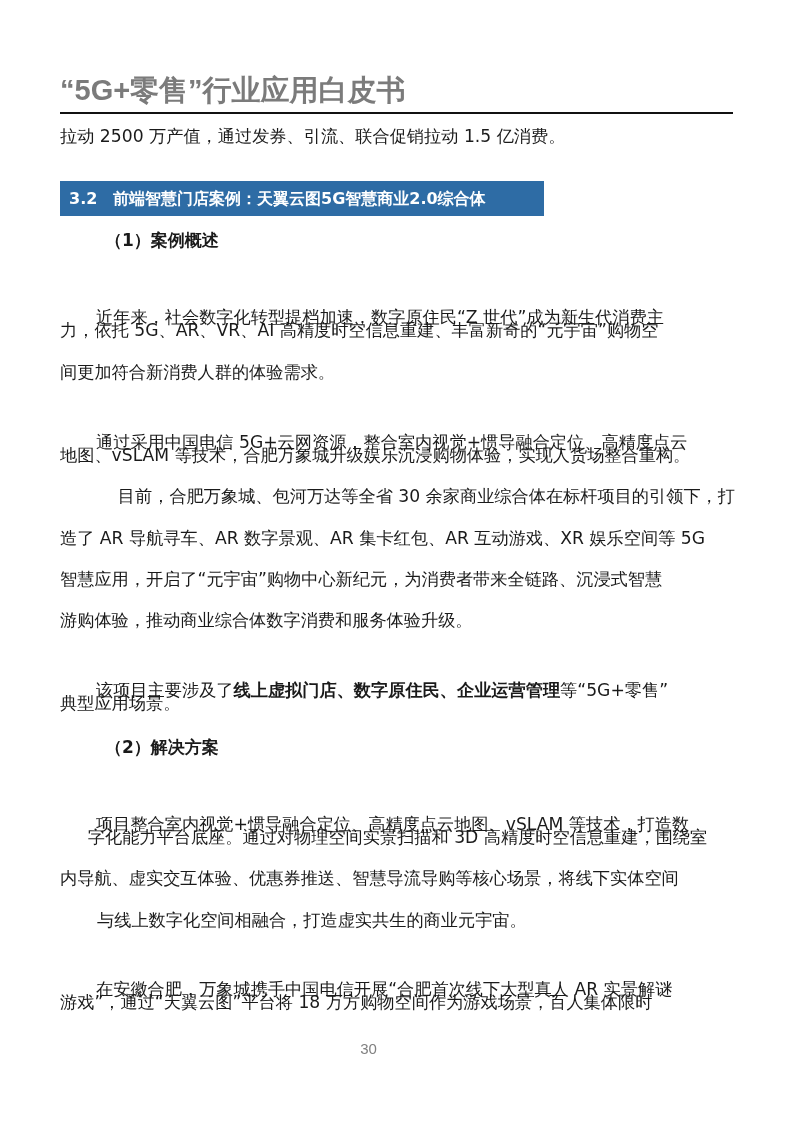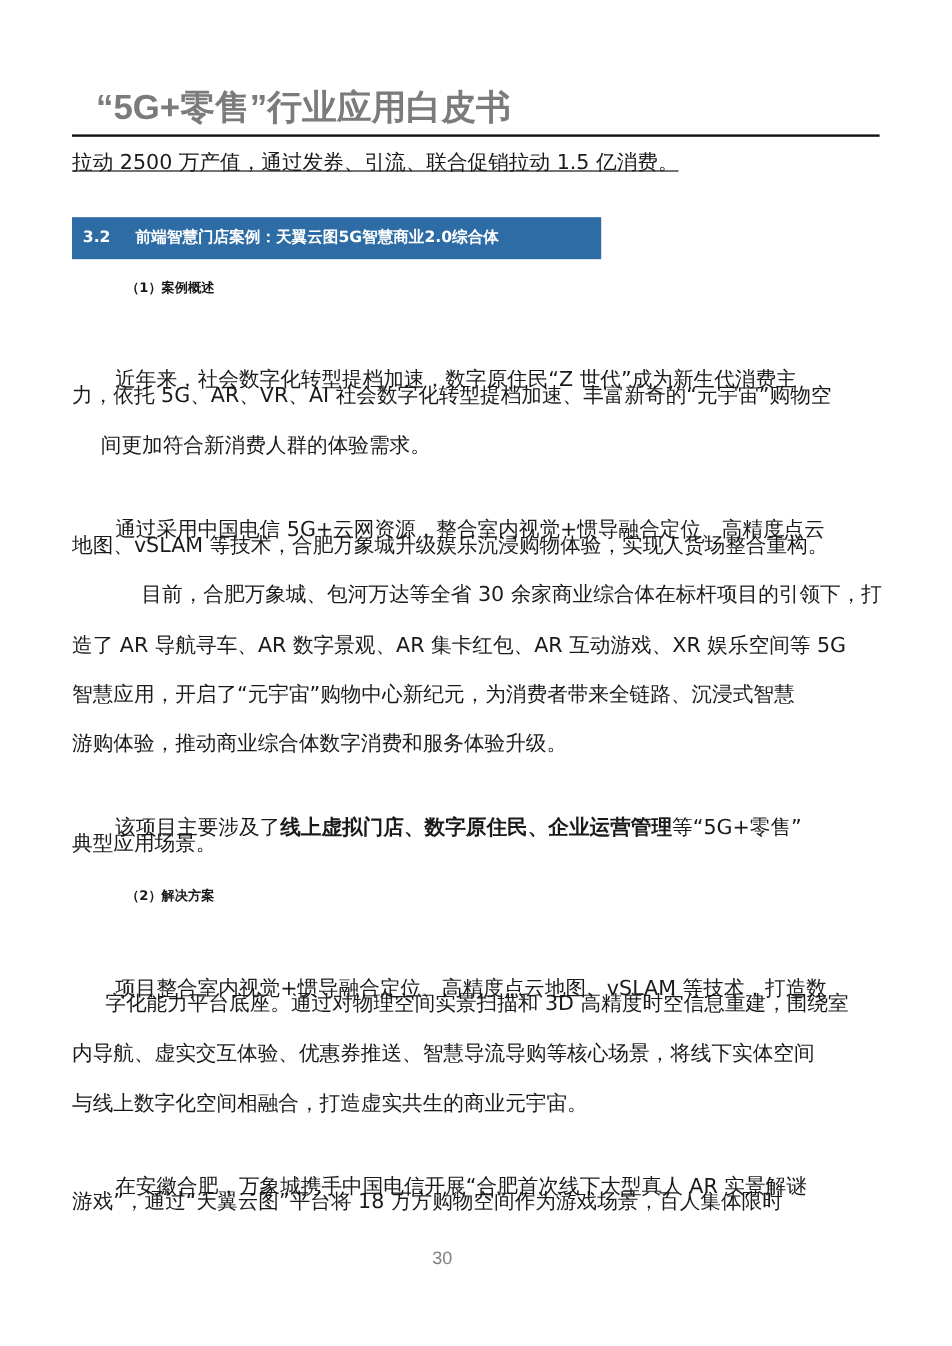--- a/index.html
+++ b/index.html
@@ -18,21 +18,20 @@
       position: absolute;
       left: 60px;
       top: 72px;
       font-family: "Liberation Sans", "DejaVu Sans", sans-serif;
       font-size: 29px;
       font-weight: bold;
       color: #7b7b7b;
       letter-spacing: 0px;
       line-height: 36px;
       white-space: nowrap;
-      margin-left: 20px;
     }
     .doc-header-rule {
       position: absolute;
       left: 60px;
       top: 112px;
       width: 673px;
       height: 2px;
       background: #111111;
     }
     .body-line {
@@ -42,35 +41,35 @@
       font-size: 17.2px;
       line-height: 24px;
       color: #1a1a1a;
       white-space: nowrap;
     }
     .indent { left: 96px; width: 639px; margin-top: 28px; }
     .section-bar {
       position: absolute;
       left: 60px;
       top: 181px;
-      width: 441px;
+      width: 484px;
       height: 35px;
       background: #2e6ca5;
       color: #ffffff;
       font-weight: bold;
-      font-size: 13px;
+      font-size: 16px;
       line-height: 35px;
       padding-left: 9px;
       white-space: nowrap;
     }
     .section-bar .num { display: inline-block; width: 44px; }
     .sub-heading {
       position: absolute;
       left: 105px;
-      font-size: 11px;
+      font-size: 17px;
       font-weight: bold;
       line-height: 24px;
       color: #1a1a1a;
       white-space: nowrap;
     }
     .bold { font-weight: bold; }
     .page-number {
       position: absolute;
       left: 0;
       width: 737px;
@@ -80,47 +79,47 @@
       color: #808080;
       font-family: "Liberation Sans", sans-serif;
     }
   </style>
 </head>
 <body>
 
 <div class="doc-header-title">“5G+零售”行业应用白皮书</div>
 <div class="doc-header-rule"></div>
 
-<div class="body-line" style="top:124px;text-decoration:underline;">拉动 2500 万产值，通过发券、引流、联合促销拉动 1.5 亿消费。</div>
+<div class="body-line" style="top:124px;">拉动 2500 万产值，通过发券、引流、联合促销拉动 1.5 亿消费。</div>
 
 <div class="section-bar">
   <span class="num">3.2</span><span>前端智慧门店案例：天翼云图5G智慧商业2.0综合体</span>
 </div>
 
 <div class="sub-heading" style="top:228px;">（1）案例概述</div>
 
 <div class="body-line indent" style="top:277px;">近年来，社会数字化转型提档加速，数字原住民“Z 世代”成为新生代消费主</div>
-<div class="body-line" style="top:318px;">力，依托 5G、AR、VR、AI 社会数字化转型提档加速、丰富新奇的“元宇宙”购物空</div>
-<div class="body-line" style="top:360px;margin-left:24px;">间更加符合新消费人群的体验需求。</div>
+<div class="body-line" style="top:318px;">力，依托 5G、AR、VR、AI 高精度时空信息重建、丰富新奇的“元宇宙”购物空</div>
+<div class="body-line" style="top:360px;">间更加符合新消费人群的体验需求。</div>
 
 <div class="body-line indent" style="top:402px;">通过采用中国电信 5G+云网资源，整合室内视觉+惯导融合定位、高精度点云</div>
 <div class="body-line" style="top:443px;">地图、vSLAM 等技术，合肥万象城升级娱乐沉浸购物体验，实现人货场整合重构。</div>
 <div class="body-line" style="top:484px;text-align:right;">目前，合肥万象城、包河万达等全省 30 余家商业综合体在标杆项目的引领下，打</div>
 <div class="body-line" style="top:526px;">造了 AR 导航寻车、AR 数字景观、AR 集卡红包、AR 互动游戏、XR 娱乐空间等 5G</div>
 <div class="body-line" style="top:567px;">智慧应用，开启了“元宇宙”购物中心新纪元，为消费者带来全链路、沉浸式智慧</div>
 <div class="body-line" style="top:608px;">游购体验，推动商业综合体数字消费和服务体验升级。</div>
 
 <div class="body-line indent" style="top:650px;">
   <span>该项目主要涉及了</span><span class="bold">线上虚拟门店、数字原住民、企业运营管理</span><span>等“5G+零售”</span>
 </div>
 <div class="body-line" style="top:691px;">典型应用场景。</div>
 
 <div class="sub-heading" style="top:735px;">（2）解决方案</div>
 
 <div class="body-line indent" style="top:784px;">项目整合室内视觉+惯导融合定位、高精度点云地图、vSLAM  等技术，打造数</div>
 <div class="body-line" style="top:825px;text-align:center;">字化能力平台底座。通过对物理空间实景扫描和 3D 高精度时空信息重建，围绕室</div>
 <div class="body-line" style="top:866px;">内导航、虚实交互体验、优惠券推送、智慧导流导购等核心场景，将线下实体空间</div>
-<div class="body-line" style="top:908px;">与线上数字化空间相融合，打造虚实共生的商业元宇宙。</div>
+<div class="body-line" style="top:908px;margin-left:37px;">与线上数字化空间相融合，打造虚实共生的商业元宇宙。</div>
 
 <div class="body-line indent" style="top:949px;">在安徽合肥，万象城携手中国电信开展“合肥首次线下大型真人 AR 实景解谜</div>
 <div class="body-line" style="top:990px;">游戏”，通过“天翼云图”平台将 18 万方购物空间作为游戏场景，百人集体限时</div>
 
 <div class="page-number">30</div>
 
 </body></html>

